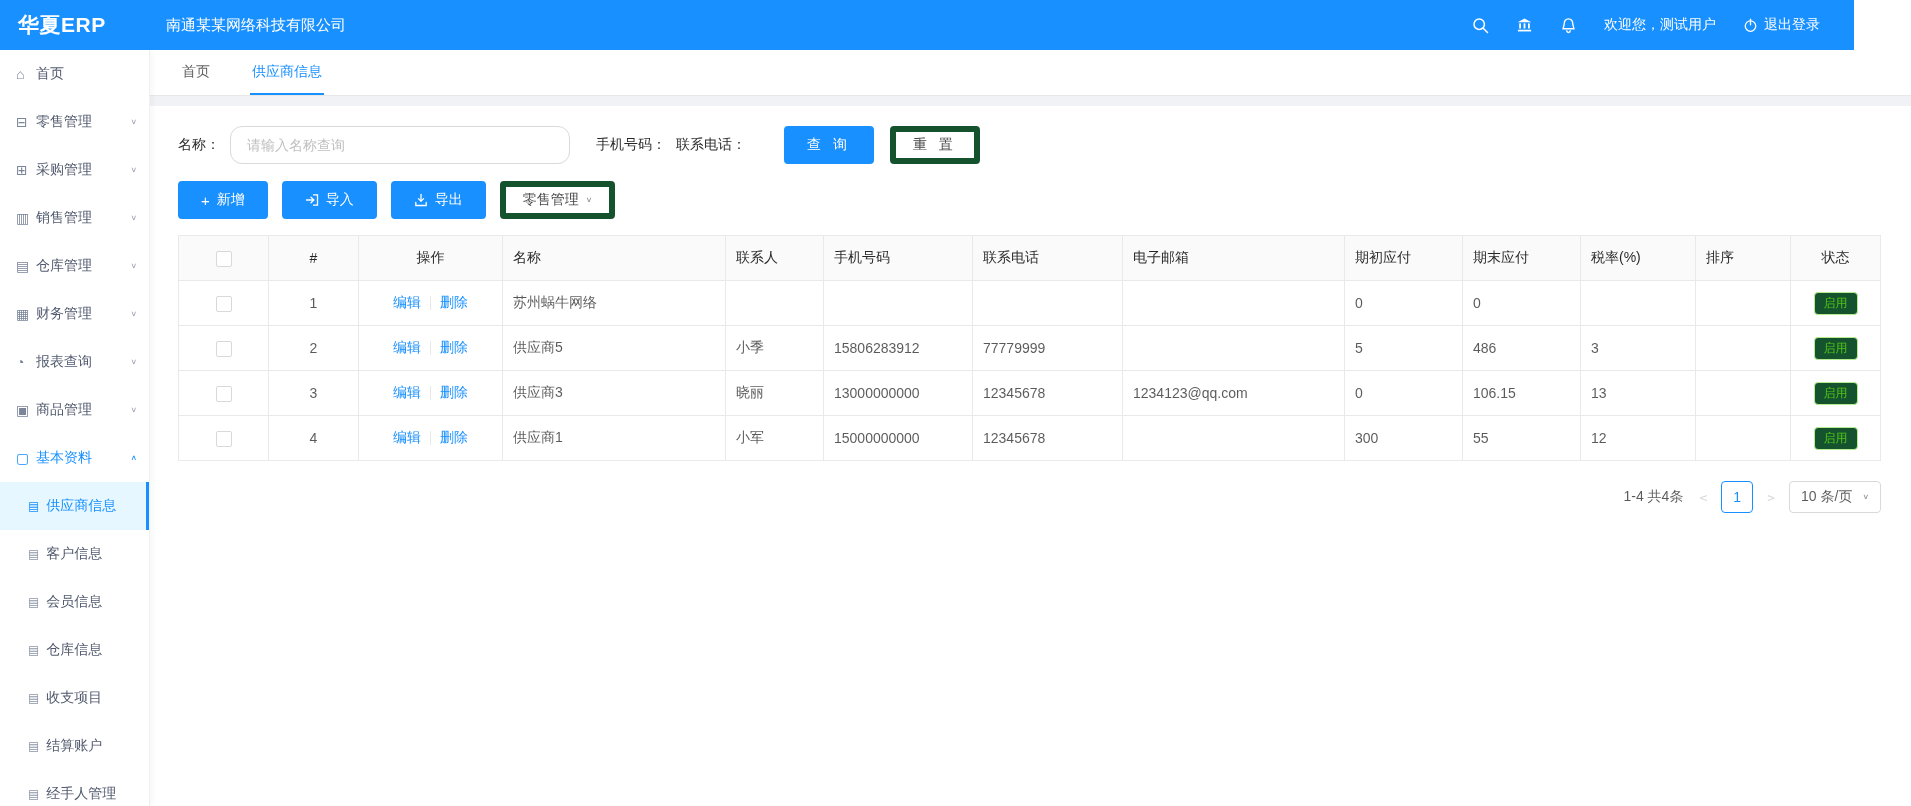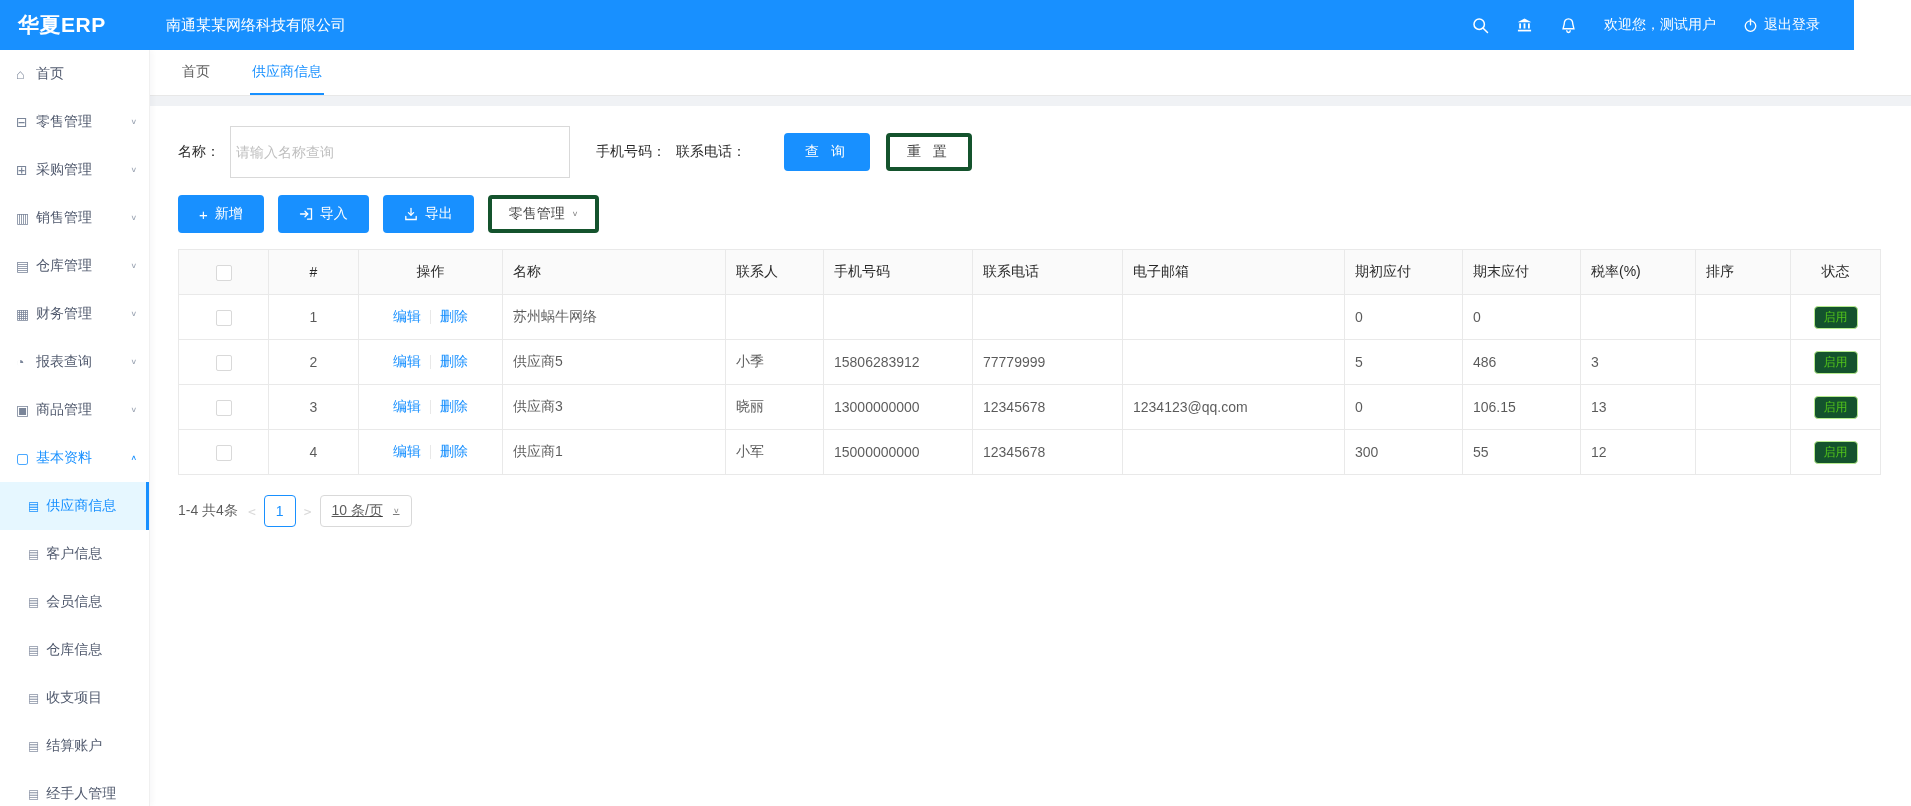--- a/index.html
+++ b/index.html
@@ -39,49 +39,49 @@
   .main { position:fixed; left:150px; top:50px; right:0; bottom:0; background:#f0f2f5; display:flex; flex-direction:column; }
   .tabbar { height:46px; background:#fff; border-bottom:1px solid #e8e8e8; display:flex; align-items:stretch; padding-left:30px; flex:none; }
   .tabs-wrap { display:flex; }
   .tab { display:flex; align-items:center; margin-right:38px; font-size:14px; color:rgba(0,0,0,.65); cursor:pointer; border-bottom:2px solid transparent; padding:0 2px; }
   .tab.active { color:#1890ff; border-bottom-color:#1890ff; }
   .gap { height:10px; background:#f0f2f5; flex:none; }
   .panel { background:#fff; flex:1; padding:20px 30px 0 28px; overflow:hidden; }
   
   .filters { display:flex; align-items:center; }
   .f-label { color:rgba(0,0,0,.85); margin-right:10px; white-space:nowrap; }
-  .f-input { height:52px; border:1px solid #d9d9d9; border-radius:0; padding:0 5px; font-size:14px; color:rgba(0,0,0,.65); font-family:inherit; outline:none; background:#fff; }
+  .f-input { height:38px; border:1px solid #d9d9d9; border-radius:12px; padding:0 16px; font-size:14px; color:rgba(0,0,0,.65); font-family:inherit; outline:none; background:#fff; }
   .f-input::placeholder { color:#bfbfbf; }
   .w1 { width:340px; } .w2 { width:315px; margin-right:24px; }
   .sp { margin-left:26px; }
-  .btn { height:38px; border-radius:4px; font-size:14px; padding:0 17px; cursor:pointer; border:4px solid #14532d; background:#fff; color:rgba(0,0,0,.75); font-family:inherit; display:inline-flex; align-items:center; gap:7px; }
+  .btn { height:38px; border-radius:4px; font-size:14px; padding:0 17px; cursor:pointer; border:6px solid #14532d; background:#fff; color:rgba(0,0,0,.75); font-family:inherit; display:inline-flex; align-items:center; gap:7px; }
   .btn-primary { background:#1890ff; border-color:#1890ff; color:#fff; }
   .btn-search { margin-left:28px; letter-spacing:4px; }
   .btn-reset { margin-left:16px; letter-spacing:4px; }
   .b-icon { font-size:15px; line-height:1; display:inline-flex; }
   .b-icon svg { width:14px; height:14px; }
   .dd-chev { font-size:9px; color:#8c8c8c; transform:scaleY(.8); }
   
   .toolbar { display:flex; align-items:center; gap:14px; margin-top:17px; }
   
   table.grid { margin-top:16px; width:100%; border-collapse:collapse; table-layout:fixed; }
   .grid th, .grid td { border:1px solid #e9e9e9; height:45px; padding:0 10px; font-size:14px; text-align:left; font-weight:normal; overflow:hidden; white-space:nowrap; }
   .grid th { background:#fafafa; color:rgba(0,0,0,.85); }
   .grid td { background:#fff; color:rgba(0,0,0,.65); }
   .c { text-align:center !important; }
   .checkbox { display:inline-block; width:16px; height:16px; border:1px solid #d9d9d9; border-radius:2px; background:#fff; vertical-align:middle; cursor:pointer; }
   .link { color:#1890ff; cursor:pointer; text-decoration:none; }
   .op-sep { display:inline-block; width:1px; height:14px; background:#e8e8e8; margin:0 9px; vertical-align:middle; }
   .badge { display:inline-block; padding:1px 9px; font-size:12px; line-height:19px; color:#52c41a; background:#14532d; border:1px solid #b7eb8f; border-radius:4px; }
   
-  .pagination { display:flex; align-items:center; gap:6px; margin-top:20px; color:rgba(0,0,0,.65); }
+  .pagination { display:flex; justify-content:flex-end; align-items:center; gap:12px; margin-top:20px; color:rgba(0,0,0,.65); }
   .pg-total { margin-right:2px; }
   .pg-arrow { color:#d9d9d9; font-size:13px; cursor:pointer; padding:0 2px; font-family:"DejaVu Sans Mono",monospace; }
   .pg-page { min-width:32px; height:32px; line-height:30px; text-align:center; border:1px solid #1890ff; color:#1890ff; border-radius:4px; background:#fff; cursor:pointer; }
-  .pg-size { height:32px; border:1px solid #d9d9d9; border-radius:4px; background:#fff; display:flex; align-items:center; gap:10px; padding:0 11px; cursor:pointer; color:rgba(0,0,0,.65);text-decoration:underline; }
+  .pg-size { height:32px; border:1px solid #d9d9d9; border-radius:4px; background:#fff; display:flex; align-items:center; gap:10px; padding:0 11px; cursor:pointer; color:rgba(0,0,0,.65); }
 </style>
 </head>
 <body>
 
 <header class="topbar">
   <div class="logo">华夏ERP</div>
   <div class="company">南通某某网络科技有限公司</div>
   <div class="topbar-right">
     <span class="tb-icon">
       <svg viewBox="0 0 17 17" fill="none" stroke="#fff" stroke-width="1.5" stroke-linecap="round">

